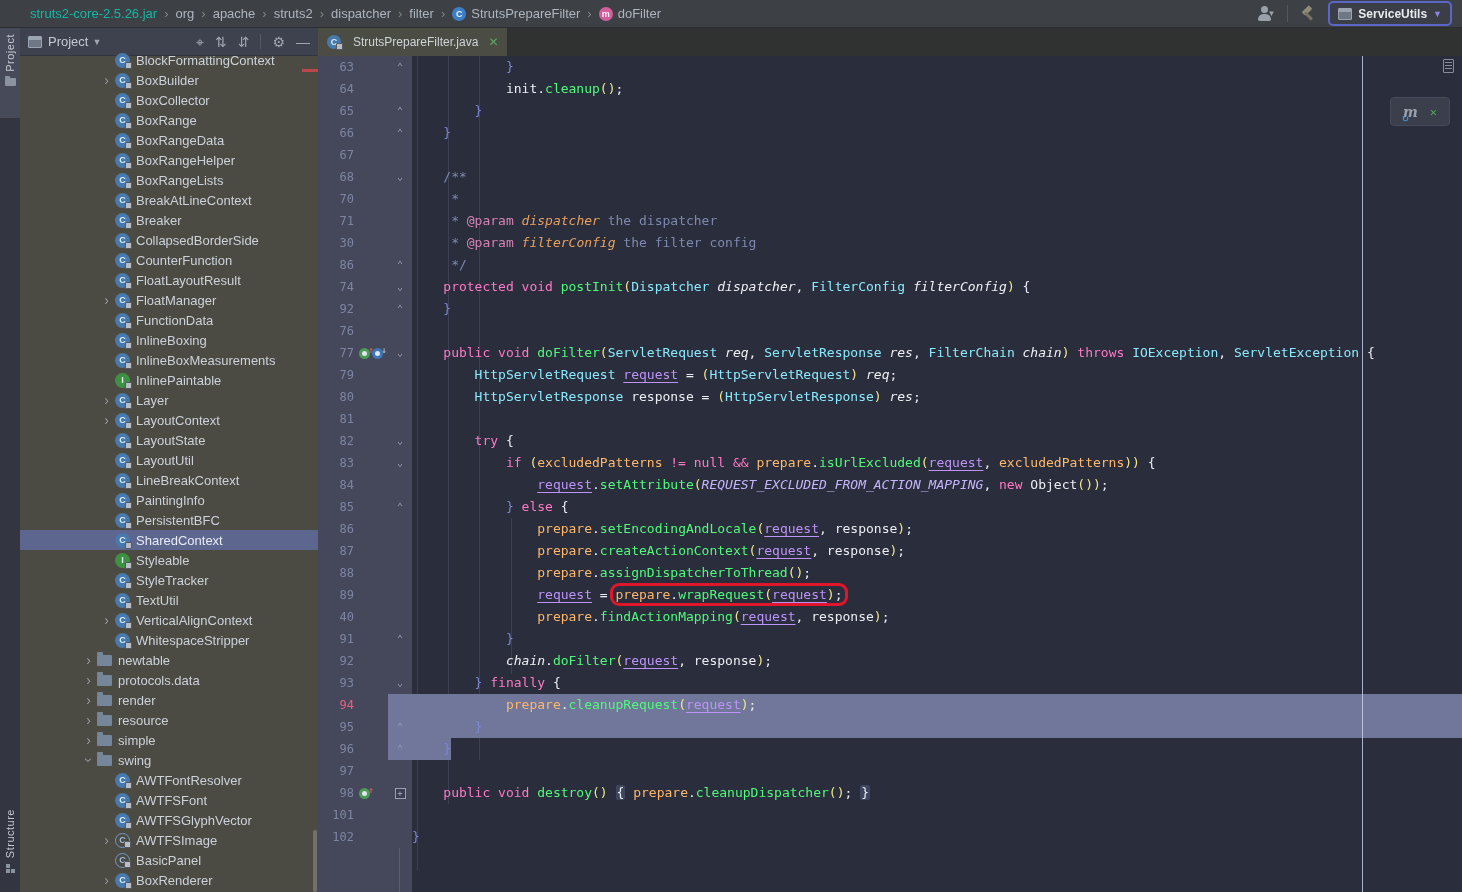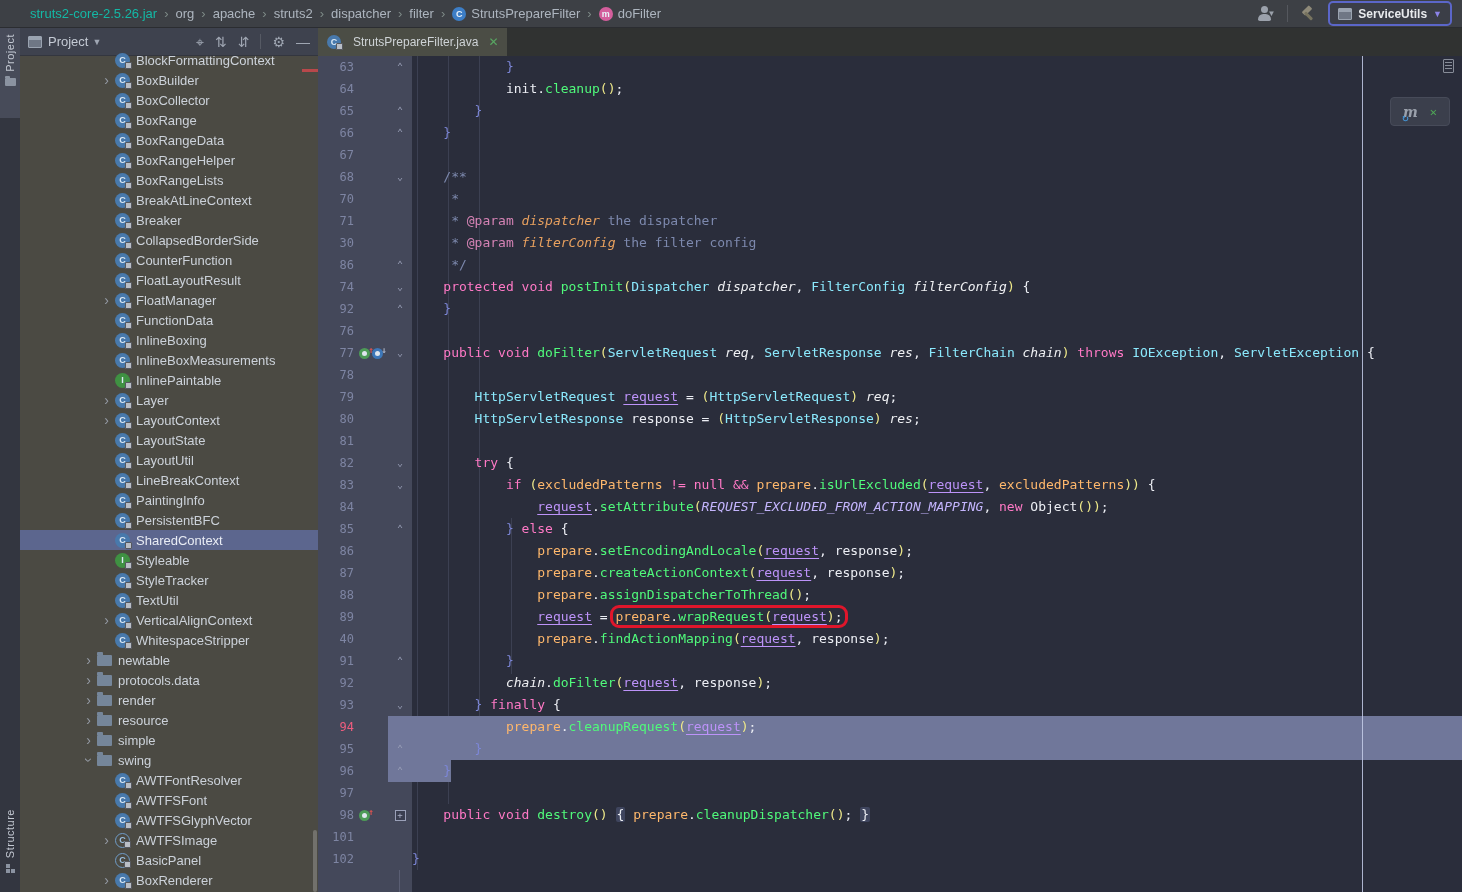--- a/index.html
+++ b/index.html
@@ -520,26 +520,20 @@
                 <span class="arr">↑</span>
               </span>
               <span class="ovr blue">
                 <span class="arr">↓</span>
               </span>
             </span>
             <span class="fold">⌄</span>
             <span class="code"><span class="ct"><span class="tk-kw">    public void </span><span class="tk-fn">doFilter</span><span class="tk-yel">(</span><span class="tk-ty">ServletRequest </span><span class="tk-par">req</span><span class="tk-txt">, </span><span class="tk-ty">ServletResponse </span><span class="tk-par">res</span><span class="tk-txt">, </span><span class="tk-ty">FilterChain </span><span class="tk-par">chain</span><span class="tk-yel">)</span><span class="tk-kw"> throws </span><span class="tk-ty">IOException</span><span class="tk-txt">, </span><span class="tk-ty">ServletException</span><span class="tk-txt"> {</span></span></span>
           </div>
           <div class="line">
-            <span class="lnum">78</span>
-            <span class="gicons"></span>
-            <span class="fold"></span>
-            <span class="code"><span class="ct"></span></span>
-          </div>
-          <div class="line">
             <span class="lnum">79</span>
             <span class="gicons"></span>
             <span class="fold"></span>
             <span class="code"><span class="ct"><span class="tk-ty">        HttpServletRequest </span><span class="tk-var">request</span><span class="tk-txt"> = </span><span class="tk-yel">(</span><span class="tk-ty">HttpServletRequest</span><span class="tk-yel">)</span><span class="tk-txt"> </span><span class="tk-par">req</span><span class="tk-txt">;</span></span></span>
           </div>
           <div class="line">
             <span class="lnum">80</span>
             <span class="gicons"></span>
             <span class="fold"></span>
             <span class="code"><span class="ct"><span class="tk-ty">        HttpServletResponse </span><span class="tk-txt">response = </span><span class="tk-yel">(</span><span class="tk-ty">HttpServletResponse</span><span class="tk-yel">)</span><span class="tk-txt"> </span><span class="tk-par">res</span><span class="tk-txt">;</span></span></span>

